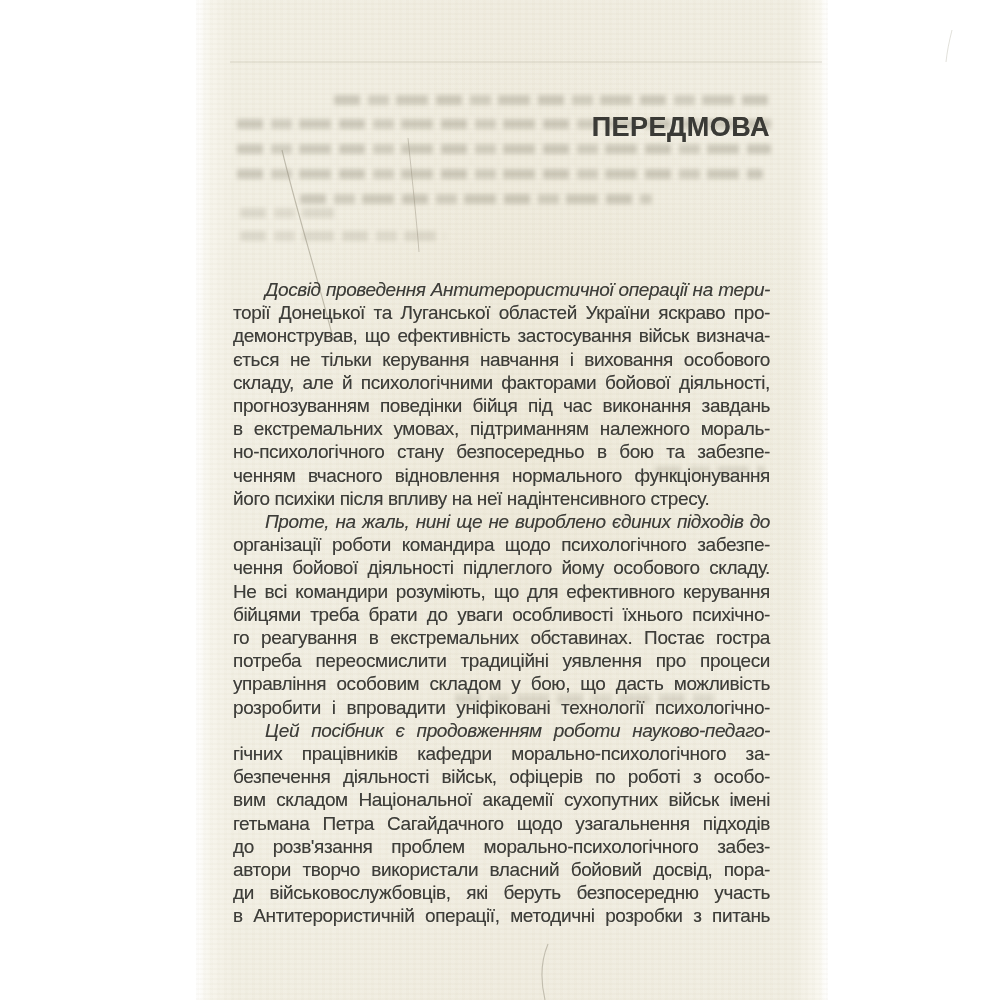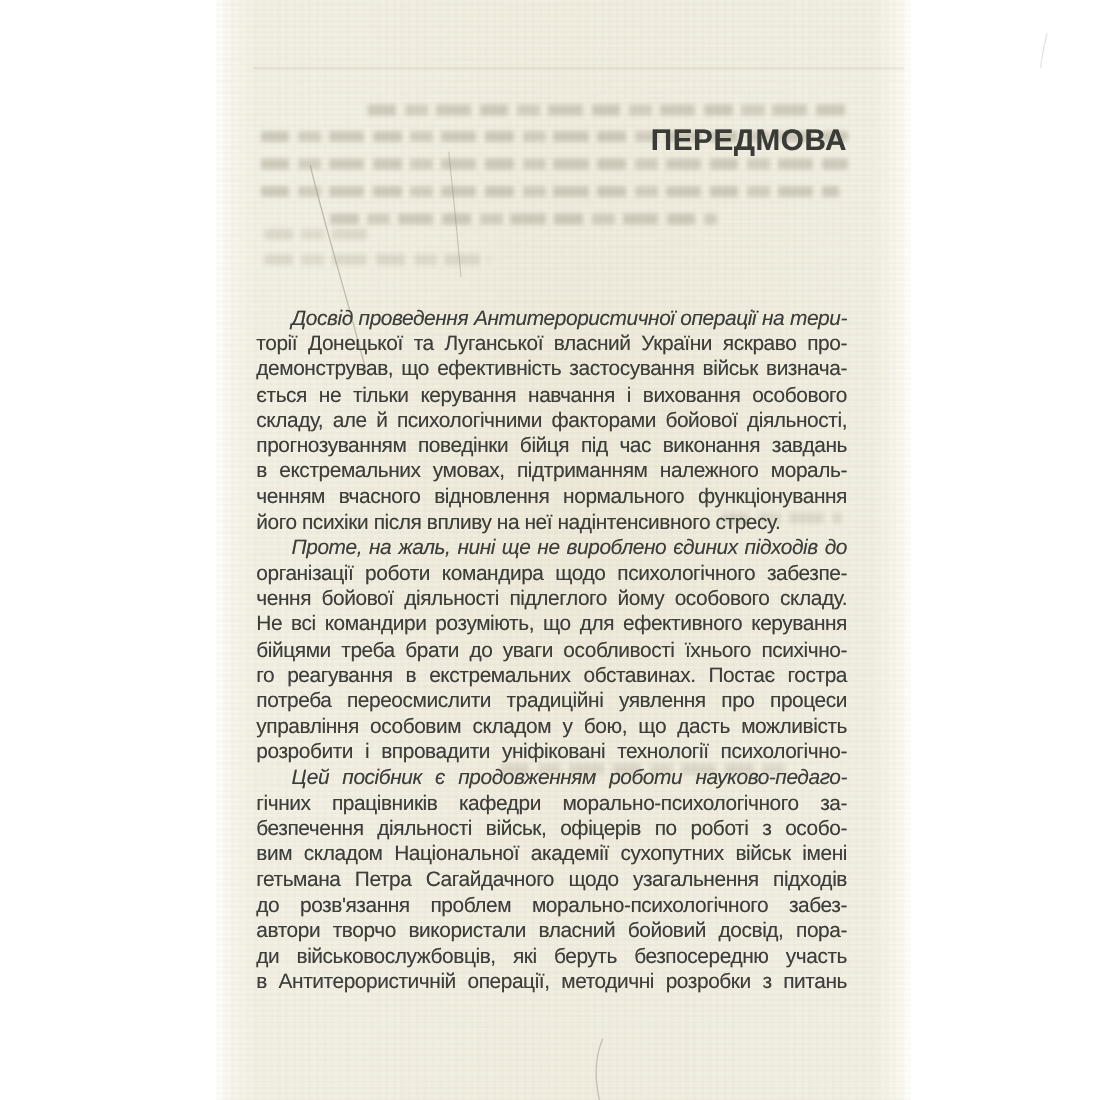--- a/index.html
+++ b/index.html
@@ -88,26 +88,27 @@
   <path d="M282,150 C 295,205 314,265 333,338" fill="none" stroke="rgba(150,144,126,0.55)" stroke-width="1.1"></path>
   <path d="M408,138 C 412,178 416,214 419,252" fill="none" stroke="rgba(150,144,126,0.45)" stroke-width="1.0"></path>
   <path d="M548,944 C 540,963 541,983 545,1000" fill="none" stroke="rgba(150,144,126,0.5)" stroke-width="1.1"></path>
   <path d="M952,30 C 949,42 947,52 946,62" fill="none" stroke="rgba(170,165,150,0.35)" stroke-width="1.0"></path>
 </svg>
 
 <div class="content">
   <div class="title">ПЕРЕДМОВА</div>
   <div class="body-text" id="body-text">
       <div class="line indent">Досвід проведення Антитерористичної операції на тери-</div>
-      <div class="line">торії Донецької та Луганської власний України яскраво про-</div>
+      <div class="line">торії Донецької та Луганської областей України яскраво про-</div>
       <div class="line">демонстрував, що ефективність застосування військ визнача-</div>
       <div class="line">ється не тільки керування навчання і виховання особового</div>
       <div class="line">складу, але й психологічними факторами бойової діяльності,</div>
       <div class="line">прогнозуванням поведінки бійця під час виконання завдань</div>
       <div class="line">в екстремальних умовах, підтриманням належного мораль-</div>
+      <div class="line">но-психологічного стану безпосередньо в бою та забезпе-</div>
       <div class="line">ченням вчасного відновлення нормального функціонування</div>
       <div class="line last">його психіки після впливу на неї надінтенсивного стресу.</div>
       <div class="line indent">Проте, на жаль, нині ще не вироблено єдиних підходів до</div>
       <div class="line">організації роботи командира щодо психологічного забезпе-</div>
       <div class="line">чення бойової діяльності підлеглого йому особового складу.</div>
       <div class="line">Не всі командири розуміють, що для ефективного керування</div>
       <div class="line">бійцями треба брати до уваги особливості їхнього психічно-</div>
       <div class="line">го реагування в екстремальних обставинах. Постає гостра</div>
       <div class="line">потреба переосмислити традиційні уявлення про процеси</div>
       <div class="line">управління особовим складом у бою, що дасть можливість</div>

